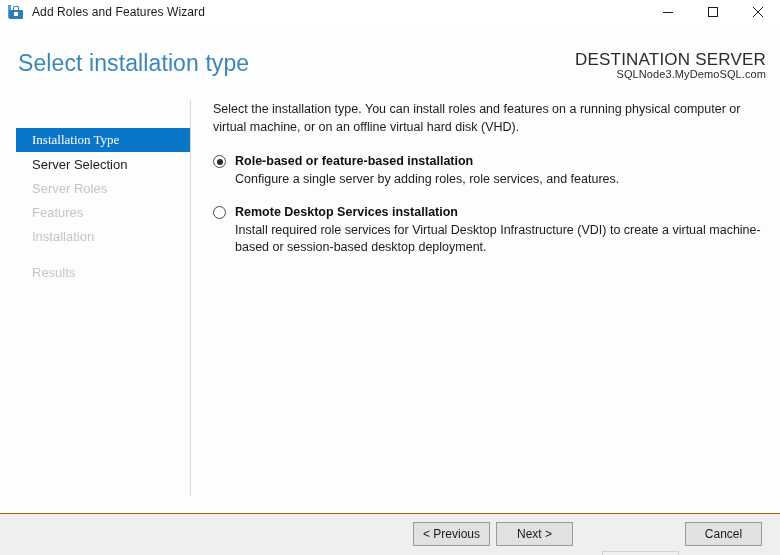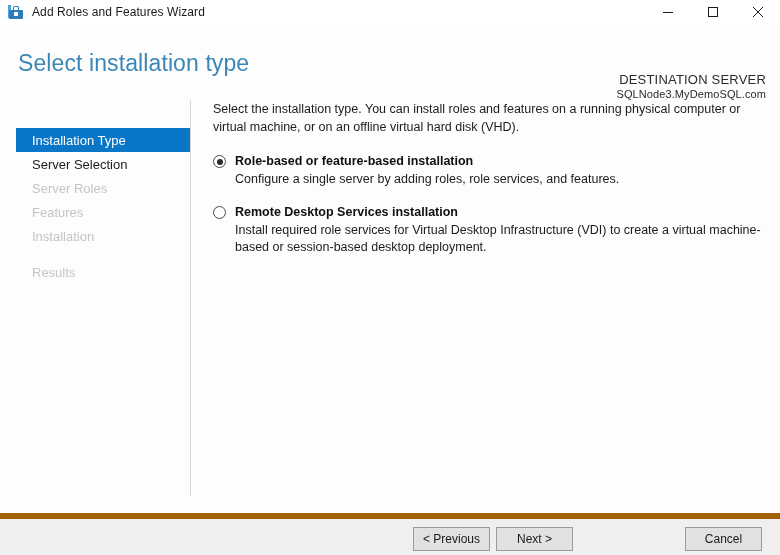--- a/index.html
+++ b/index.html
@@ -109,25 +109,24 @@
     white-space: nowrap;
   }
   .dest-block {
     position: absolute;
     right: 14px;
     top: 28px;
     text-align: right;
     line-height: 15px;
   }
   .dest-label {
-    font-size: 13px;
+    font-size: 17px;
     color: #2b2b2b;
     letter-spacing: 0.2px;
     white-space: nowrap;
-    margin-top: 20px;
   }
   .dest-value {
     font-size: 11px;
     color: #2b2b2b;
     letter-spacing: 0.1px;
     white-space: nowrap;
   }
 
   
   .sidebar {
@@ -146,20 +145,21 @@
     box-sizing: border-box;
     padding-left: 16px;
     font-size: 13px;
     color: #1c1c1c;
     white-space: nowrap;
   }
   .nav-item.disabled { color: #c4c4c4; }
   .nav-item.selected {
     background: #0a76c8;
     color: #ffffff;
+    font-family: Liberation Serif, serif;
   }
   .nav-divider {
     position: absolute;
     left: 190px;
     top: 100px;
     width: 1px;
     height: 396px;
     background: #d6d6d6;
   }
 
@@ -225,21 +225,21 @@
   }
 
   
   .footer {
     position: absolute;
     left: 0;
     top: 513px;
     width: 780px;
     height: 42px;
     background: #efefef;
-    border-top: 6px solid #a16207;
+    border-top: 1px solid #a16207;
     box-sizing: border-box;
   }
   .btn {
     position: absolute;
     top: 8px;
     height: 24px;
     font-size: 12px;
     font-family: "Liberation Sans", sans-serif;
     color: #1a1a1a;
     background: #e1e1e1;

